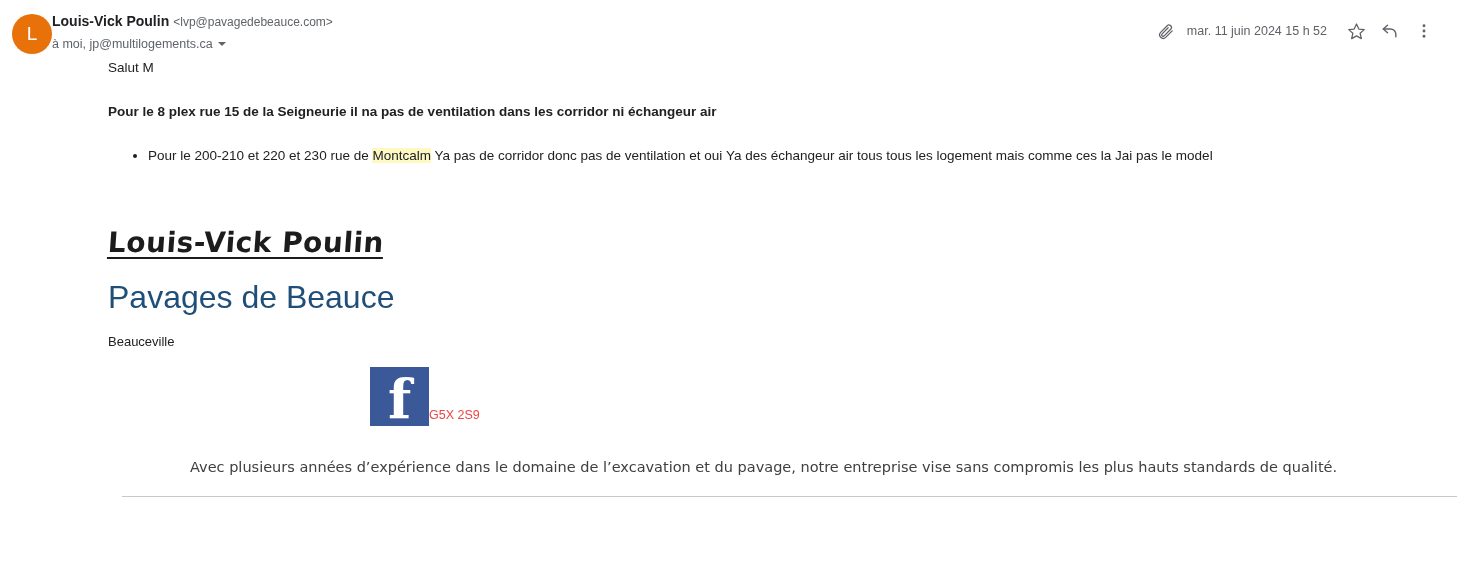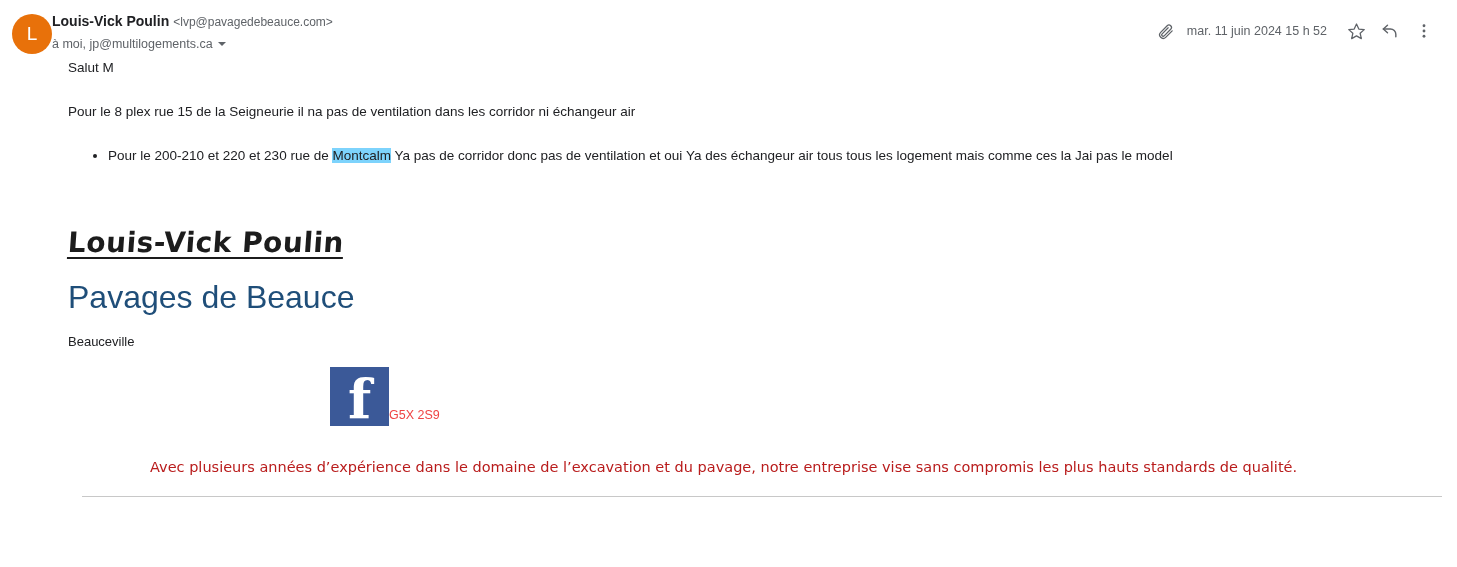--- a/index.html
+++ b/index.html
@@ -113,45 +113,45 @@
     justify-content: center;
     color: #5f6368;
     cursor: pointer;
     background: transparent;
     border: none;
     padding: 0;
   }
 
   
   .body {
-    padding: 0 16px 0 68px;
+    padding: 0 16px 0 108px;
     box-sizing: border-box;
     font-size: 13.5px;
     color: #202124;
     line-height: 1.35;
   }
   .para {
     margin: 0 0 0 0;
     padding: 0;
     font-size: 13.5px;
     line-height: 20px;
   }
   .p-salut { margin-top: 2px; }
-  .p-main  { margin-top: 24px; }
+  .p-main  { margin-top: 24px; font-weight: bold; }
 
   ul.bullets {
     margin: 24px 0 0 0;
     padding-left: 40px;
   }
   ul.bullets li {
     font-size: 13.5px;
     line-height: 20px;
   }
   .highlight {
-    background: #7dd3fc;
+    background: #fef9c3;
     text-align: center;
   }
 
   
   .sig {
     margin-top: 58px;
   }
   .sig-name {
     font-family: "DejaVu Sans", sans-serif;
     font-size: 28px;
@@ -211,21 +211,21 @@
     margin-top: 16px;
     font-size: 13px;
     color: #202124;
   }
   .contact-row .follow { margin-left: 44px; }
 
   .tagline {
     margin-top: 32px;
     padding-left: 82px;
     font-size: 14.5px;
-    color: #b91c1c;
+    color: #404040;
     font-family: "DejaVu Sans", sans-serif;
   }
   .rule {
     margin-top: 18px;
     margin-left: 14px;
     width: 1360px;
     height: 1px;
     background: #c8c8c8;
   }
 </style>

